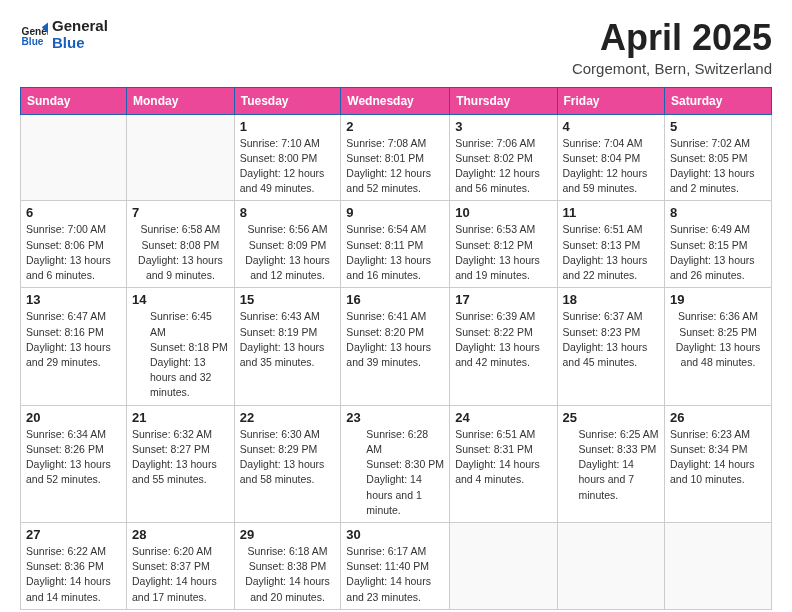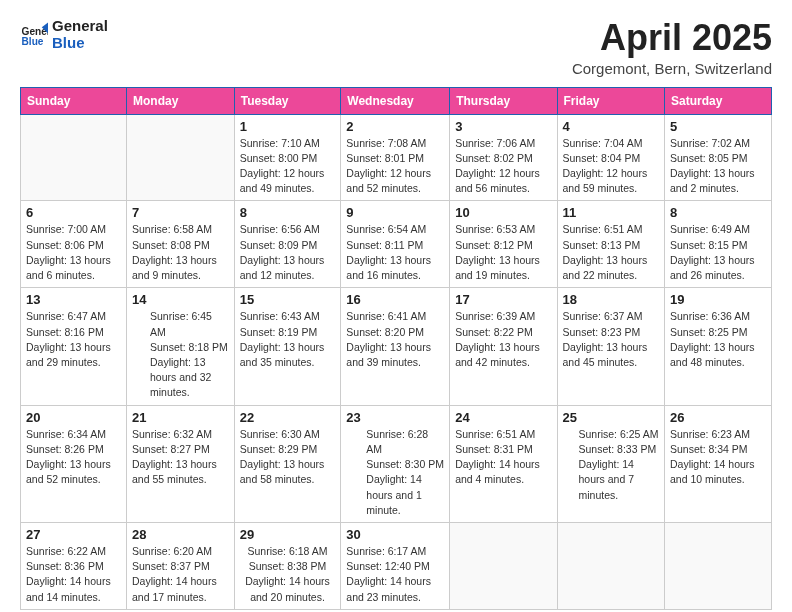--- a/index.html
+++ b/index.html
@@ -153,27 +153,27 @@
         </tr>
         <tr>
           <td>
             <span class="day-num">6</span>
             <div class="day-info" style="white-space: pre-line;">Sunrise: 7:00 AM
 Sunset: 8:06 PM
 Daylight: 13 hours and 6 minutes.</div>
           </td>
           <td>
             <span class="day-num">7</span>
-            <div class="day-info" style="white-space: pre-line;">Sunrise: 6:58 AM
+            <div class="day-info" style="white-space: pre-line; text-align: center;">Sunrise: 6:58 AM
 Sunset: 8:08 PM
 Daylight: 13 hours and 9 minutes.</div>
           </td>
           <td>
             <span class="day-num">8</span>
-            <div class="day-info" style="white-space: pre-line;">Sunrise: 6:56 AM
+            <div class="day-info" style="white-space: pre-line; text-align: center;">Sunrise: 6:56 AM
 Sunset: 8:09 PM
 Daylight: 13 hours and 12 minutes.</div>
           </td>
           <td>
             <span class="day-num">9</span>
             <div class="day-info" style="white-space: pre-line;">Sunrise: 6:54 AM
 Sunset: 8:11 PM
 Daylight: 13 hours and 16 minutes.</div>
           </td>
           <td>
@@ -227,21 +227,21 @@
 Daylight: 13 hours and 42 minutes.</div>
           </td>
           <td>
             <span class="day-num">18</span>
             <div class="day-info" style="white-space: pre-line;">Sunrise: 6:37 AM
 Sunset: 8:23 PM
 Daylight: 13 hours and 45 minutes.</div>
           </td>
           <td>
             <span class="day-num">19</span>
-            <div class="day-info" style="white-space: pre-line;">Sunrise: 6:36 AM
+            <div class="day-info" style="white-space: pre-line; text-align: center;">Sunrise: 6:36 AM
 Sunset: 8:25 PM
 Daylight: 13 hours and 48 minutes.</div>
           </td>
         </tr>
         <tr>
           <td>
             <span class="day-num">20</span>
             <div class="day-info" style="white-space: pre-line;">Sunrise: 6:34 AM
 Sunset: 8:26 PM
 Daylight: 13 hours and 52 minutes.</div>
@@ -298,21 +298,21 @@
           </td>
           <td>
             <span class="day-num">29</span>
             <div class="day-info" style="white-space: pre-line; text-align: center;">Sunrise: 6:18 AM
 Sunset: 8:38 PM
 Daylight: 14 hours and 20 minutes.</div>
           </td>
           <td>
             <span class="day-num">30</span>
             <div class="day-info" style="white-space: pre-line;">Sunrise: 6:17 AM
-Sunset: 12:40 PM
+Sunset: 11:40 PM
 Daylight: 14 hours and 23 minutes.</div>
           </td>
           <td class="empty-cell"></td>
           <td class="empty-cell"></td>
           <td class="empty-cell"></td>
         </tr>
       </tbody>
   </table>
 </div>
 

